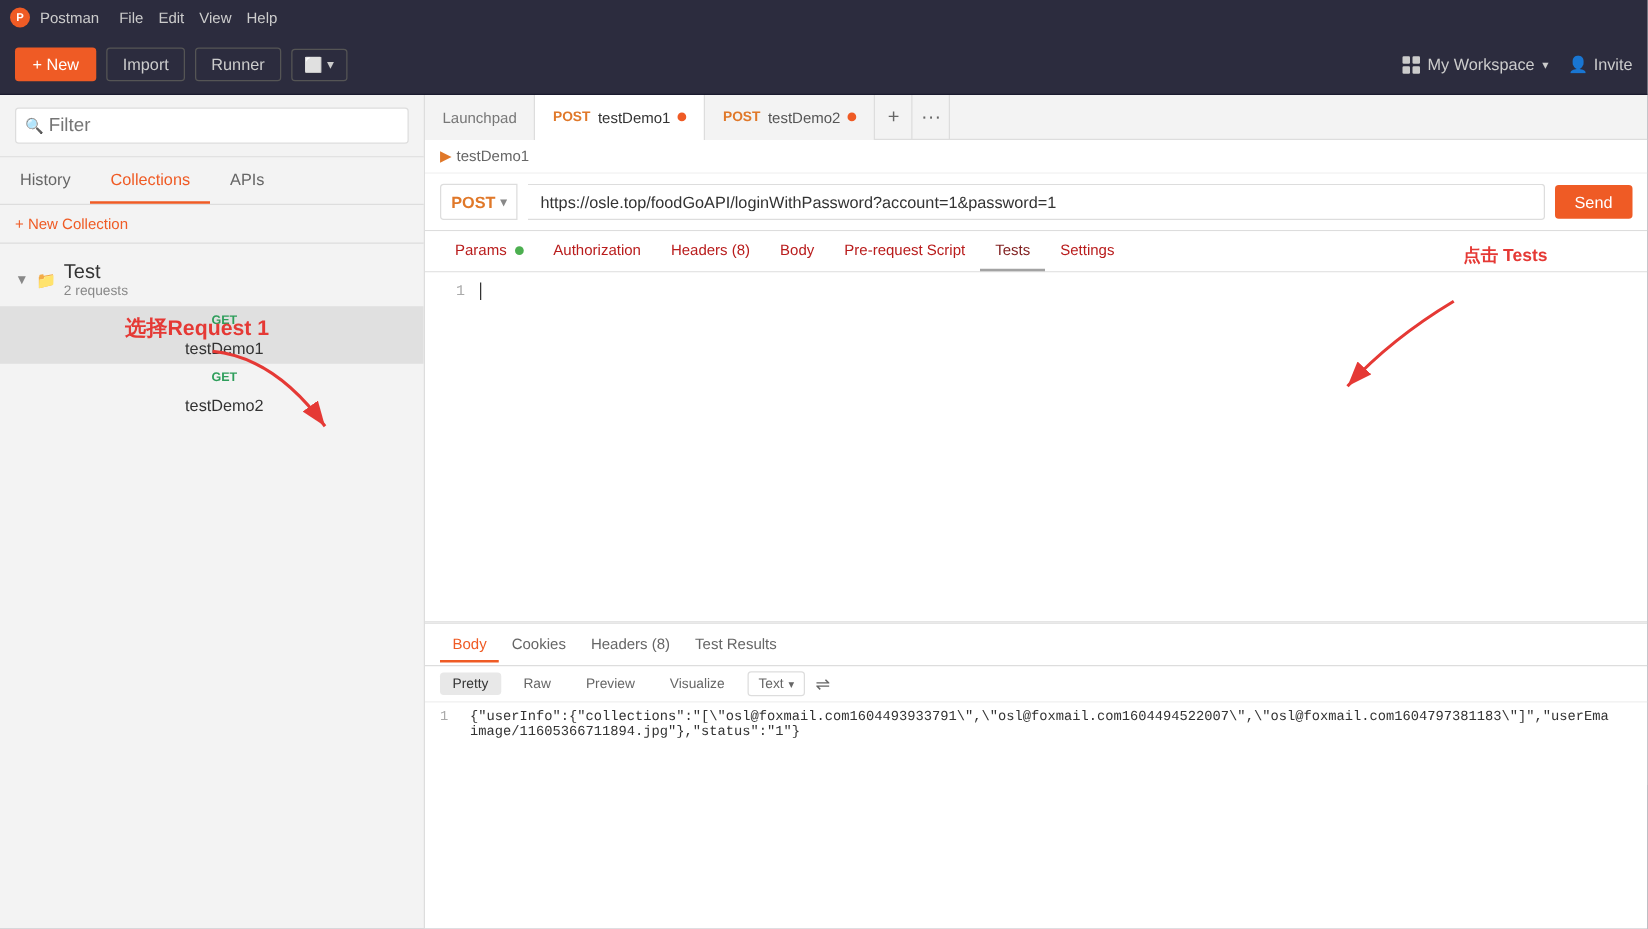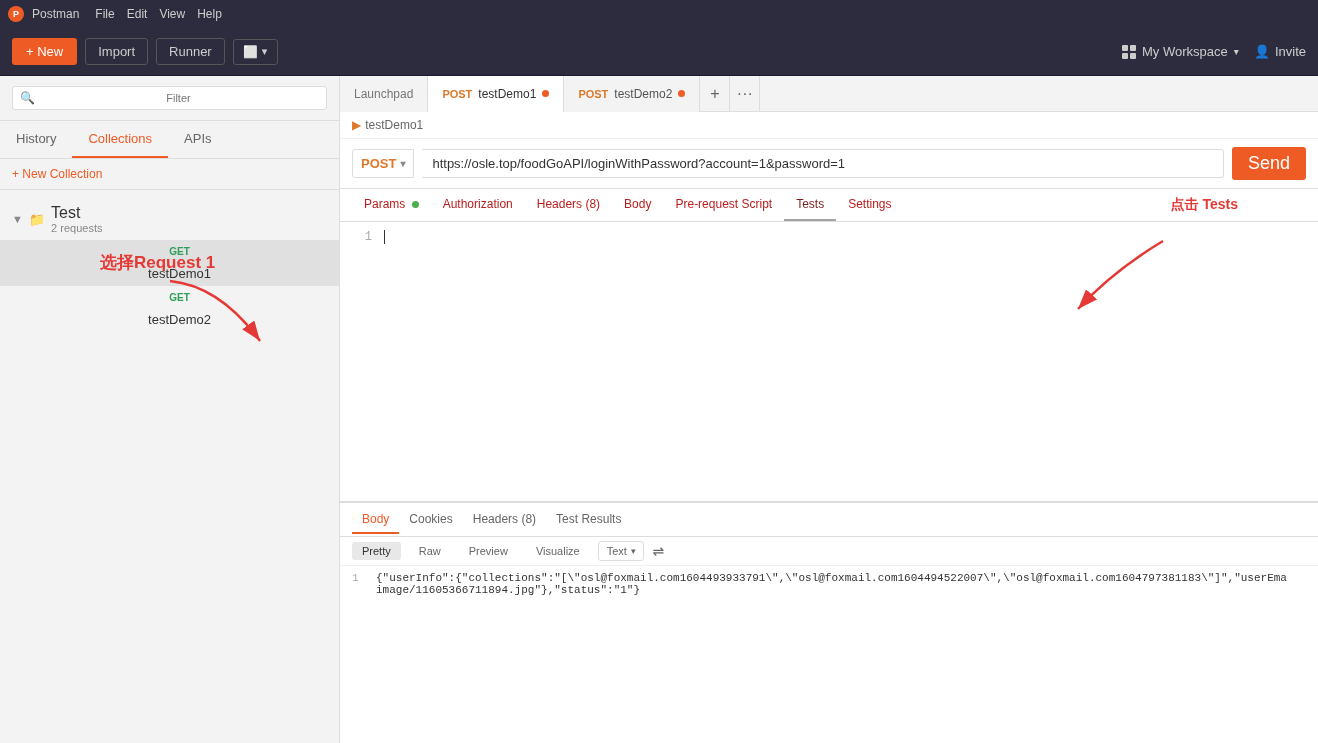--- a/index.html
+++ b/index.html
@@ -99,24 +99,23 @@
     }
     .sidebar-filter {
       padding: 10px 12px;
       border-bottom: 1px solid #ddd;
     }
     .filter-input {
       width: 100%;
       border: 1px solid #ddd;
       border-radius: 3px;
       padding: 5px 8px 5px 26px;
-      font-size: 11px;
+      font-size: 15px;
       background: white;
       color: #666;
-      text-align: center;
     }
     .filter-wrap {
       position: relative;
     }
     .filter-icon {
       position: absolute; left: 8px; top: 50%; transform: translateY(-50%);
       color: #999; font-size: 12px;
     }
     .sidebar-tabs {
       display: flex;
@@ -260,21 +259,21 @@
       font-size: 13px;
       color: #333;
       background: white;
     }
     .send-btn {
       background: #ef5b25;
       color: white;
       border: none;
       border-radius: 3px;
       padding: 6px 16px;
-      font-size: 18px;
+      font-size: 13px;
       cursor: pointer;
     }
 
     
     .request-tabs {
       display: flex;
       align-items: center;
       border-bottom: 1px solid #ddd;
       padding: 0 12px;
       background: white;

